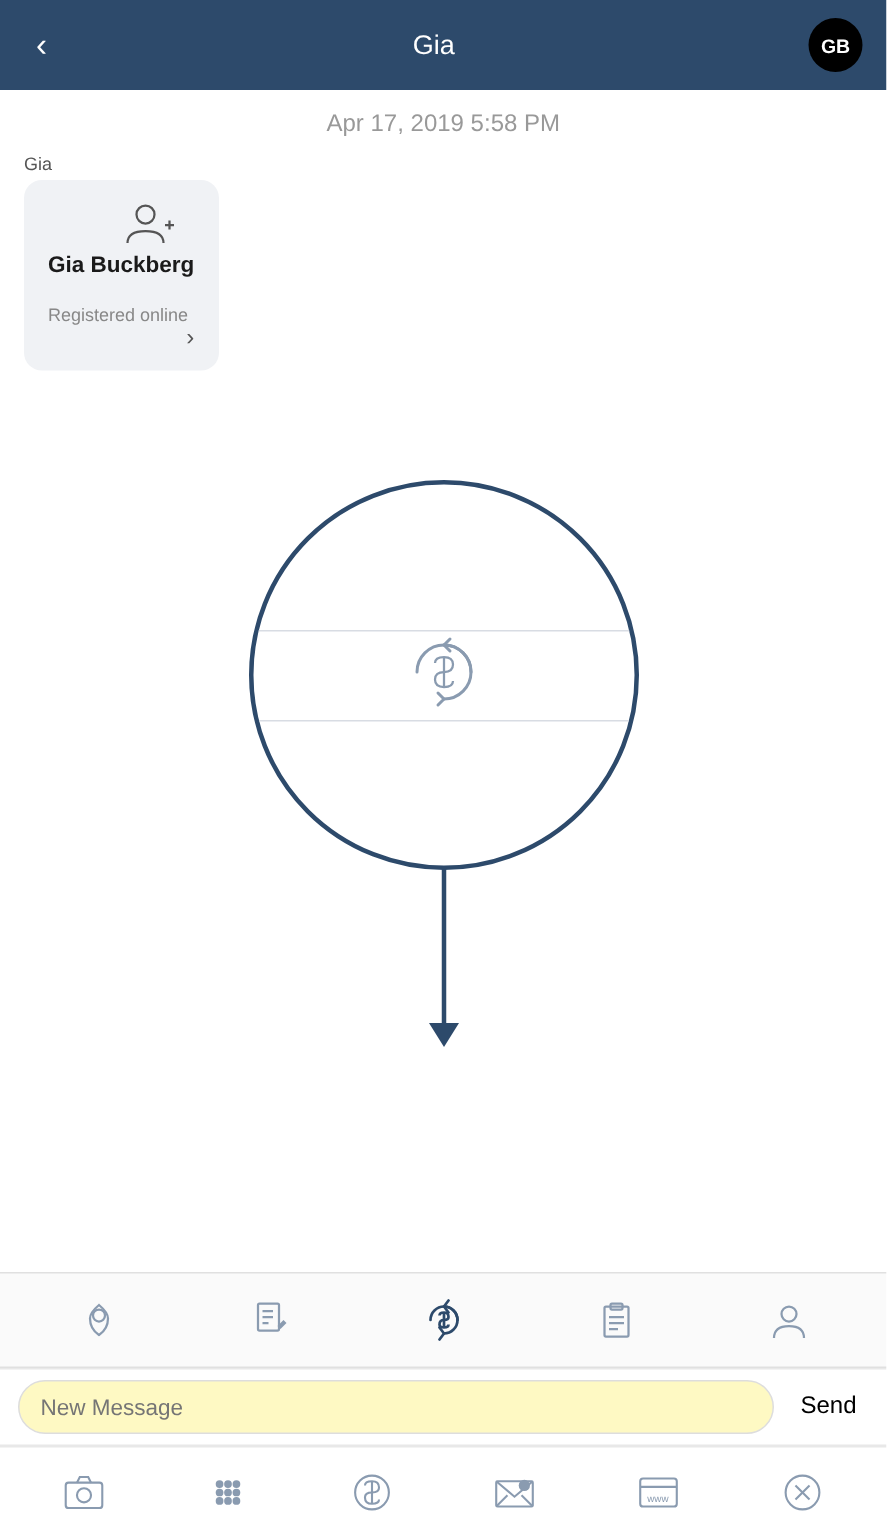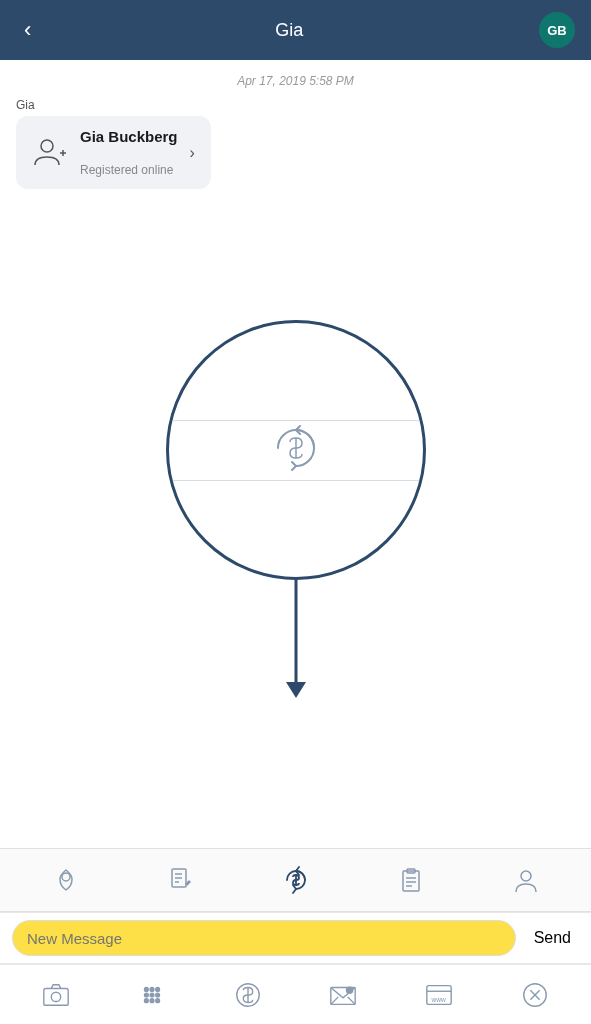--- a/index.html
+++ b/index.html
@@ -30,63 +30,63 @@
     }
     .header-title {
       color: #fff;
       font-size: 18px;
       font-weight: 500;
     }
     .header-avatar {
       width: 36px;
       height: 36px;
       border-radius: 50%;
-      background: #0f766e;
+      background: #000000;
       display: flex;
       align-items: center;
       justify-content: center;
       color: #fff;
       font-size: 13px;
       font-weight: 600;
     }
 
     
     .chat-area {
       flex: 1;
       height: 710px;
       background: #fff;
       overflow: hidden;
       position: relative;
     }
 
     .timestamp {
       text-align: center;
-      font-size: 12px;
+      font-size: 16px;
       color: #999;
       margin: 14px 0 10px;
-      font-style: italic;
     }
 
     .sender-label {
       font-size: 12px;
       color: #555;
       margin-left: 16px;
       margin-bottom: 4px;
     }
 
     
     .message-bubble {
       margin-left: 16px;
       background: #f0f2f5;
       border-radius: 12px;
       display: inline-flex;
-      align-items: center;
+      align-items: flex-end;
       padding: 12px 16px;
       max-width: 340px;
       cursor: pointer;
+      flex-direction: column;
     }
     .bubble-icon {
       width: 36px;
       height: 36px;
       margin-right: 12px;
       flex-shrink: 0;
     }
     .bubble-text {
       flex: 1;
     }
@@ -213,21 +213,21 @@
     }
 
     .message-input {
       flex: 1;
       height: 36px;
       border: 1px solid #ddd;
       border-radius: 18px;
       padding: 0 14px;
       font-size: 15px;
       outline: none;
-      background: #fde047;
+      background: #fef9c3;
       color: #333;
     }
 
     .send-btn {
       margin-left: 10px;
       color: #000000;
       font-size: 16px;
       font-weight: 500;
       cursor: pointer;
       background: none;

